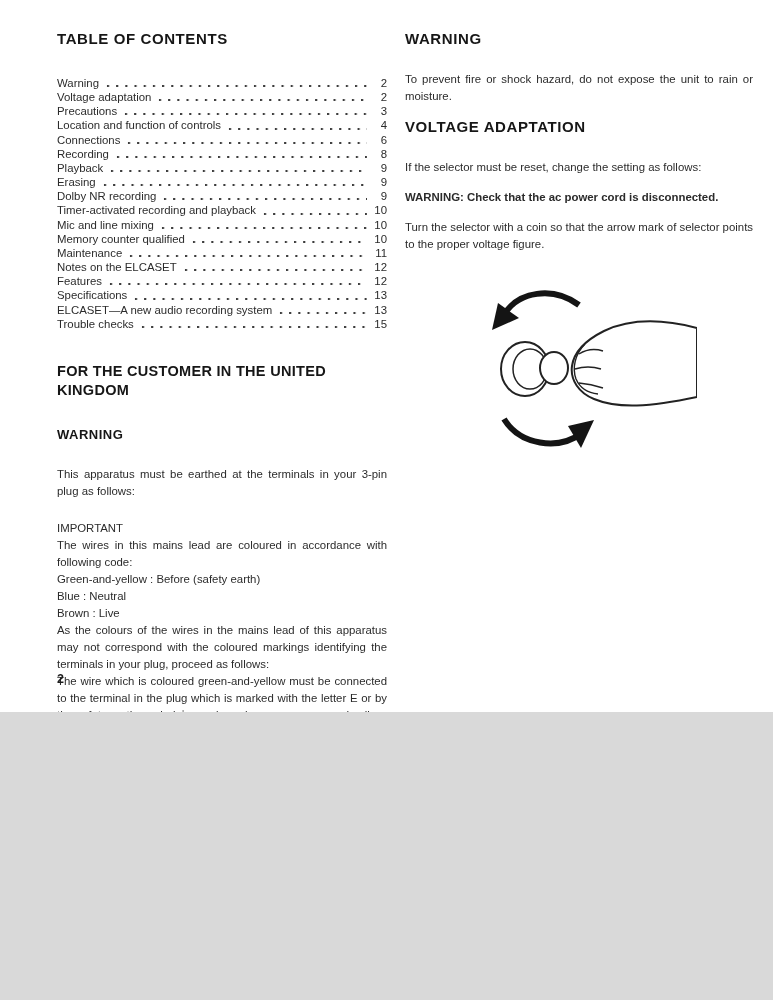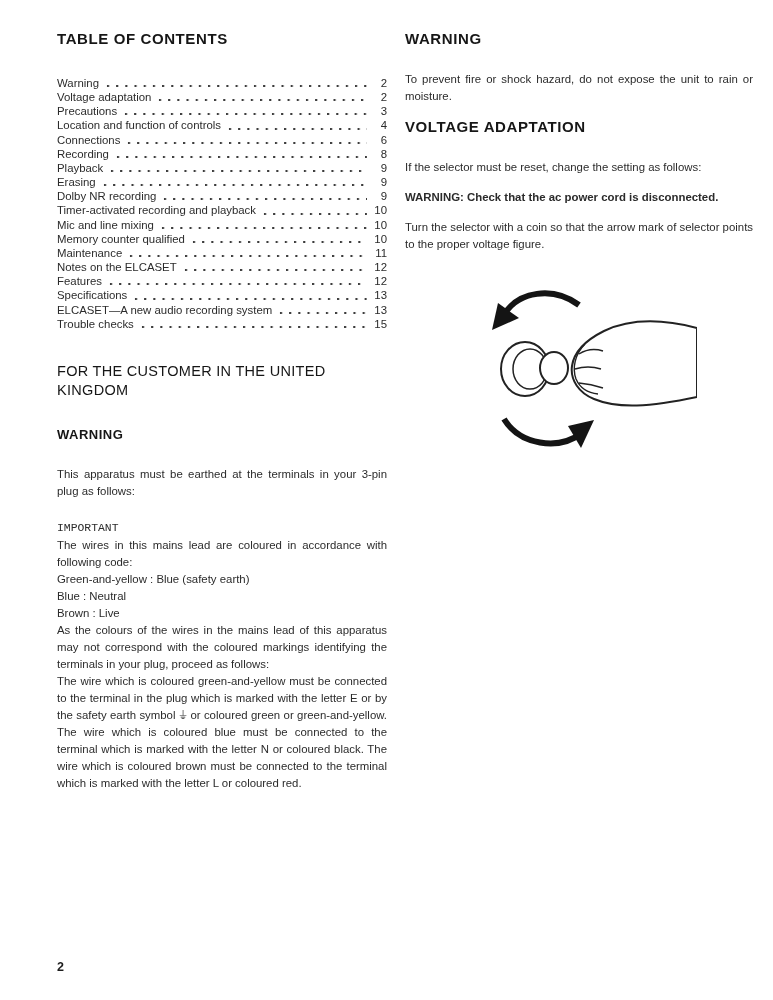--- a/index.html
+++ b/index.html
@@ -2,39 +2,39 @@
 <html><head>
 <meta charset="utf-8">
 <style>
   * { box-sizing: border-box; margin: 0; padding: 0; }
   html,body { background:#d9d9d9; }
   body { font-family: "Liberation Sans", "DejaVu Sans", sans-serif; }
 
   .page {
     position: relative;
     width: 773px;
-    height: 1000px;
+    height: 712px;
     margin: 0 auto;
     background: #ffffff;
     color: #2b2b2b;
     overflow: hidden;
   }
 
   .col-left  { position: absolute; left: 57px;  top: 30px; width: 330px; }
   .col-right { position: absolute; left: 405px; top: 30px; width: 348px; }
 
   .heading-lg {
     font-size: 15px;
     font-weight: bold;
     letter-spacing: .6px;
     color: #161616;
   }
   .heading-md {
     font-size: 14.5px;
-    font-weight: normal;
+    font-weight: bold;
     line-height: 19px;
     letter-spacing: .3px;
     color: #161616;
     max-width: 305px;
   }
   .heading-sm {
     font-size: 13px;
     font-weight: bold;
     letter-spacing: .5px;
     color: #161616;
@@ -64,21 +64,21 @@
     background-image: radial-gradient(circle at 2px 2px, #3c3c3c 1.05px, transparent 1.45px);
     background-size: 9.2px 4px;
     background-repeat: repeat-x;
   }
   .toc-page { min-width: 17px; text-align: right; }
 
   
   .uk-heading { margin-top: 31px; }
   .uk-warning-heading { margin-top: 27px; }
   .uk-intro { margin-top: 24px; }
-  .important-label { margin-top: 20px; text-align: left; font-family: Liberation Mono, monospace; }
+  .important-label { margin-top: 20px; text-align: left; }
   .code-line { text-align: left; }
 
   
   .col-right .heading-lg { margin-bottom: 24px; }
   .col-right p.body { margin-bottom: 13px; }
   .col-right p.tight { margin-bottom: 0; }
   .va-heading { margin-top: 13px; }
   .warn-bold { margin-top: 1px; }
 
   .illustration {
@@ -220,21 +220,21 @@
 
     <div class="heading-sm uk-warning-heading">WARNING</div>
 
     <p class="body uk-intro">This apparatus must be earthed at the terminals in your 3-pin plug as follows:</p>
 
     <div class="body important-label">IMPORTANT</div>
 
     <p class="body">The wires in this mains lead are coloured in accordance with following code:</p>
 
     <div>
-        <div class="body code-line">Green-and-yellow :  Blue (safety earth)</div>
+        <div class="body code-line">Green-and-yellow :  Before (safety earth)</div>
         <div class="body code-line">Blue :  Neutral</div>
         <div class="body code-line">Brown :  Live</div>
       </div>
 
     <p class="body">As the colours of the wires in the mains lead of this apparatus may not correspond with the coloured markings identifying the terminals in your plug, proceed as follows:</p>
     <p class="body">The wire which is coloured green-and-yellow must be connected to the terminal in the plug which is marked with the letter E or by the safety earth symbol ⏚ or coloured green or green-and-yellow.  The wire which is coloured blue must be connected to the terminal which is marked with the letter N or coloured black.  The wire which is coloured brown must be connected to the terminal which is marked with the letter L or coloured red.</p>
   </div>
 
   <div class="col-right">
 

